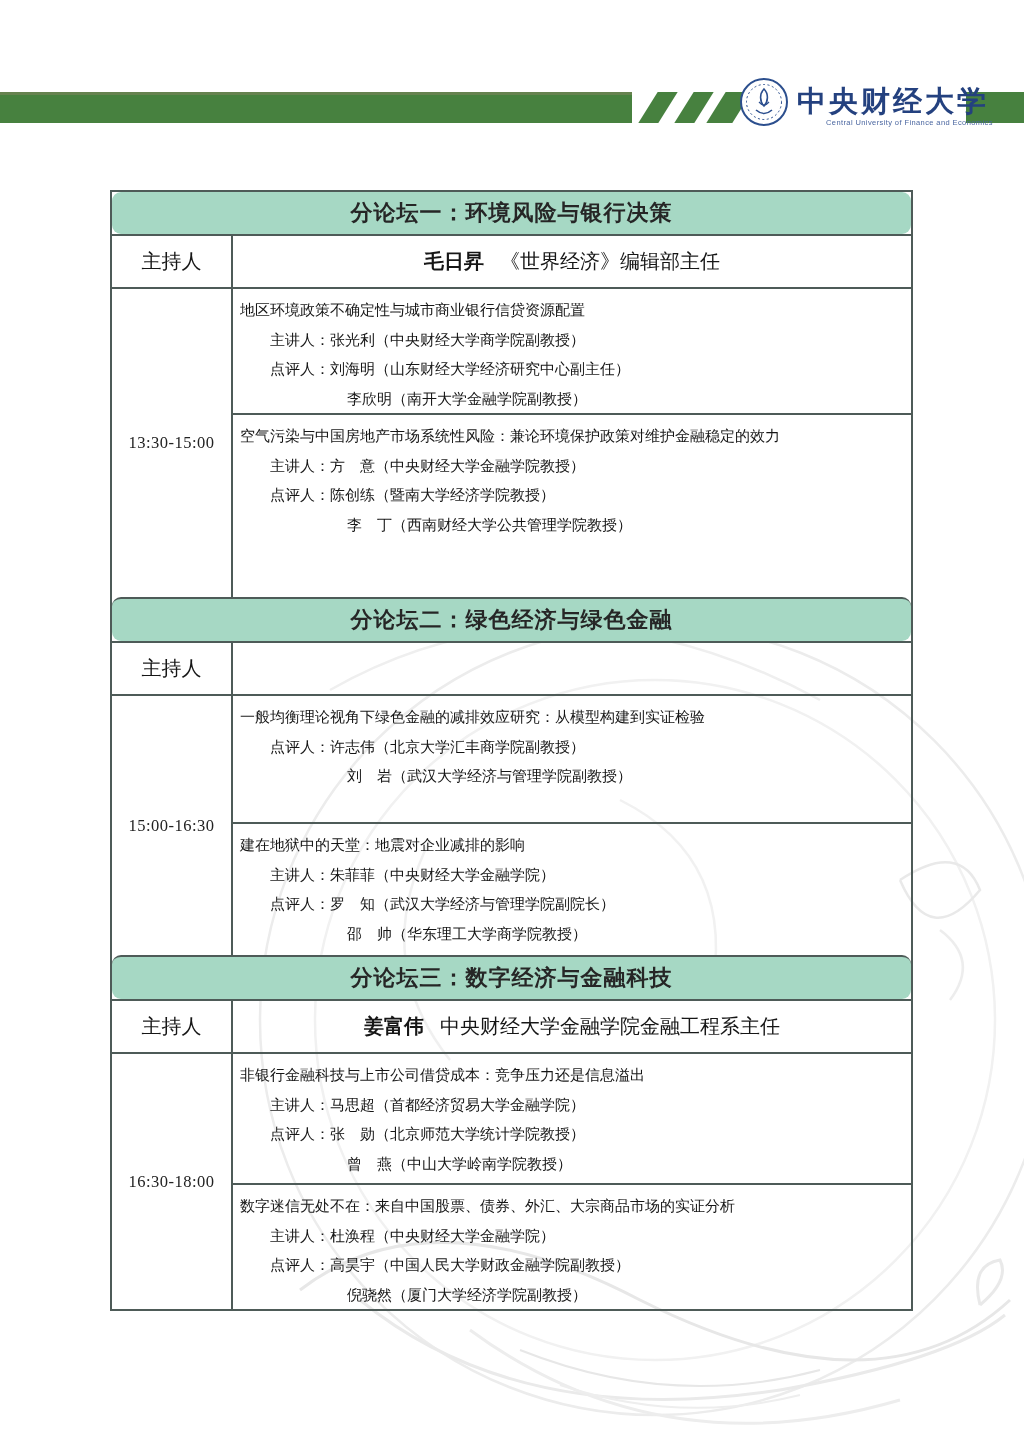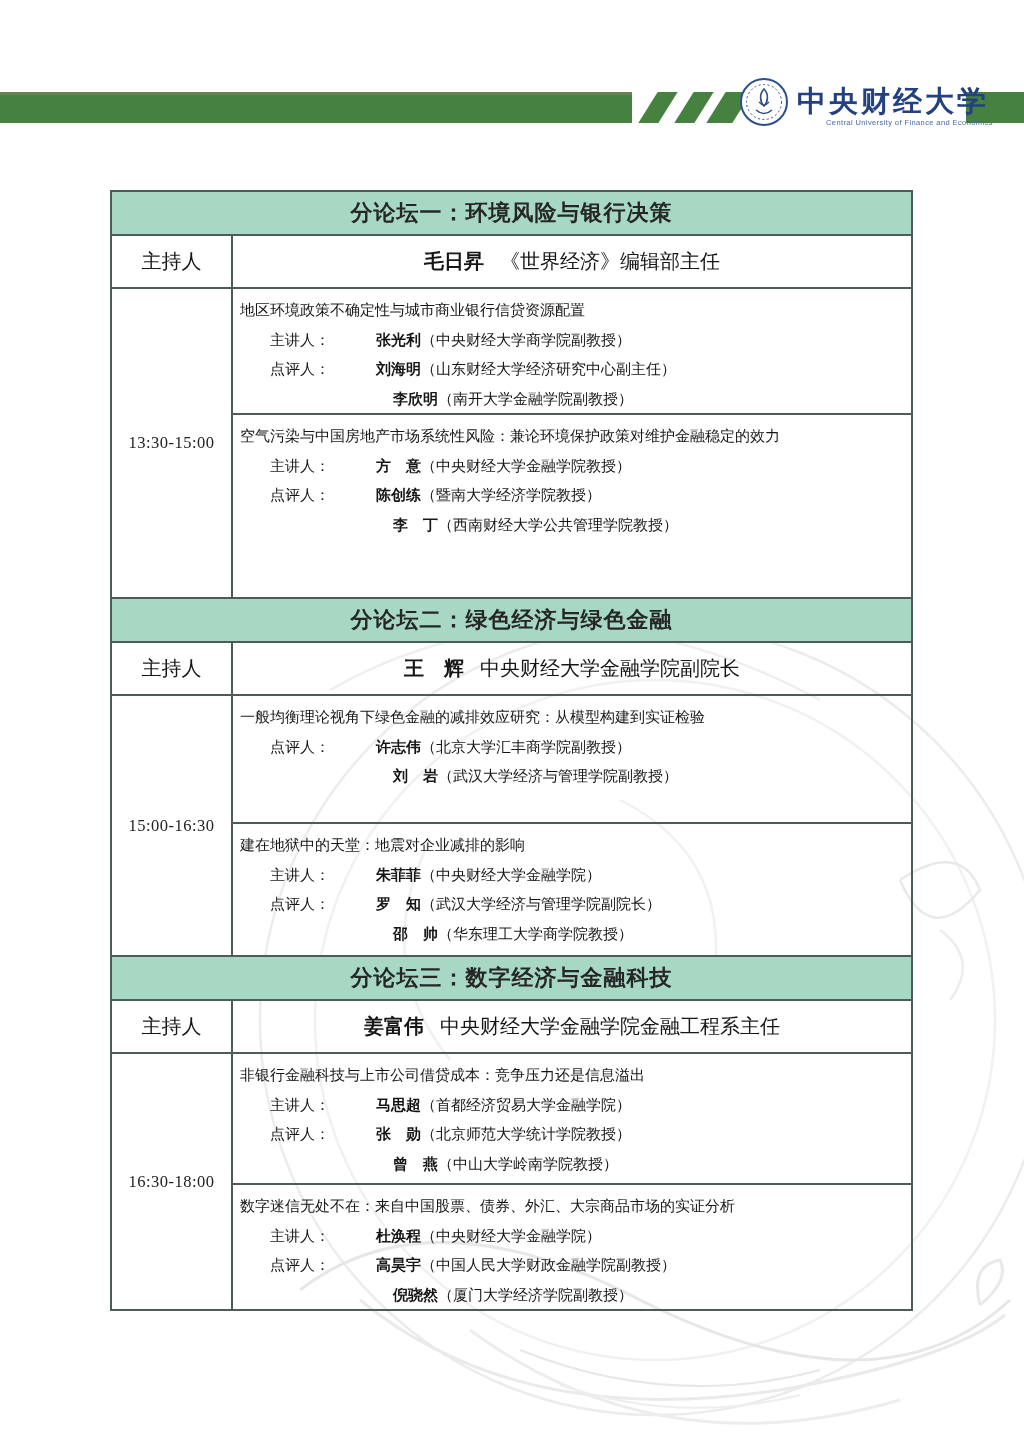--- a/index.html
+++ b/index.html
@@ -46,21 +46,21 @@
   
   .tbl {
     position:absolute; left:110px; top:190px; width:803px;
     border:2px solid #4e5b58; box-sizing:border-box; z-index:1;
     background:transparent;
   }
   .sess-header {
     height:42px; line-height:42px; text-align:center;
     background:#a6d8c4; border-top:2px solid #4e5b58;
     font-family:"Liberation Sans", sans-serif; font-weight:bold;
-    font-size:22px; color:#262626; letter-spacing:1px;
+    font-size:22px; color:#262626; letter-spacing:1px;border-radius:9px;
   }
   .tbl > .sess-header:first-child { border-top:none; }
   .row { display:flex; border-top:2px solid #4e5b58; }
   .cleft {
     flex:0 0 121px; width:121px; border-right:2px solid #4e5b58;
     display:flex; align-items:center; justify-content:center;
     box-sizing:border-box; background:transparent;
   }
   .cright { flex:1; min-width:0; }
   .mod-row { height:51px; }
@@ -70,21 +70,21 @@
   .mod-aff  { font-size:20px; }
   .time { font-size:16.5px; color:#222222; letter-spacing:0.5px; }
   .talk { box-sizing:border-box; padding:7px 10px 0 7px; overflow:hidden; }
   .talk + .talk { border-top:2px solid #4e5b58; }
   .t-s1a { height:124px; } .t-s1b { height:184px; }
   .t-s2a { height:126px; } .t-s2b { height:133px; }
   .t-s3a { height:129px; } .t-s3b { height:126px; }
   .talk-title, .talk-line { font-size:15px; line-height:29.5px; color:#161616; }
   .role { padding-left:30px; }
   .cont { padding-left:107px; }
-  .pname { font-weight:bold;margin-left:46px; }
+  .pname { font-weight:normal; }
 </style>
 </head>
 <body>
 
 <div class="page">
 
   <svg class="watermark" viewBox="0 0 1024 1436" xmlns="http://www.w3.org/2000/svg">
     <g fill="none" stroke="#ececec" stroke-width="2.5">
       <circle cx="655" cy="1020" r="395"></circle>
       <circle cx="655" cy="1020" r="340" stroke="#f1f1f1"></circle>
@@ -167,24 +167,20 @@
       </div>
     </div>
 
     <div class="sess-header">
       <span>分论坛二：绿色经济与绿色金融</span>
     </div>
     <div class="row mod-row">
       <div class="cleft">
         <span class="mod-label">主持人</span>
       </div>
-      <div class="cright mod-cell">
-        <span class="mod-name">王　辉</span>
-        <span class="mod-aff">中央财经大学金融学院副院长</span>
-      </div>
     </div>
     <div class="row">
       <div class="cleft">
         <span class="time">15:00-16:30</span>
       </div>
       <div class="cright">
         <div class="talk t-s2a">
           <div class="talk-title">一般均衡理论视角下绿色金融的减排效应研究：从模型构建到实证检验</div>
           <div class="talk-line role">
             <span>点评人：</span><span class="pname">许志伟</span><span>（北京大学汇丰商学院副教授）</span>

